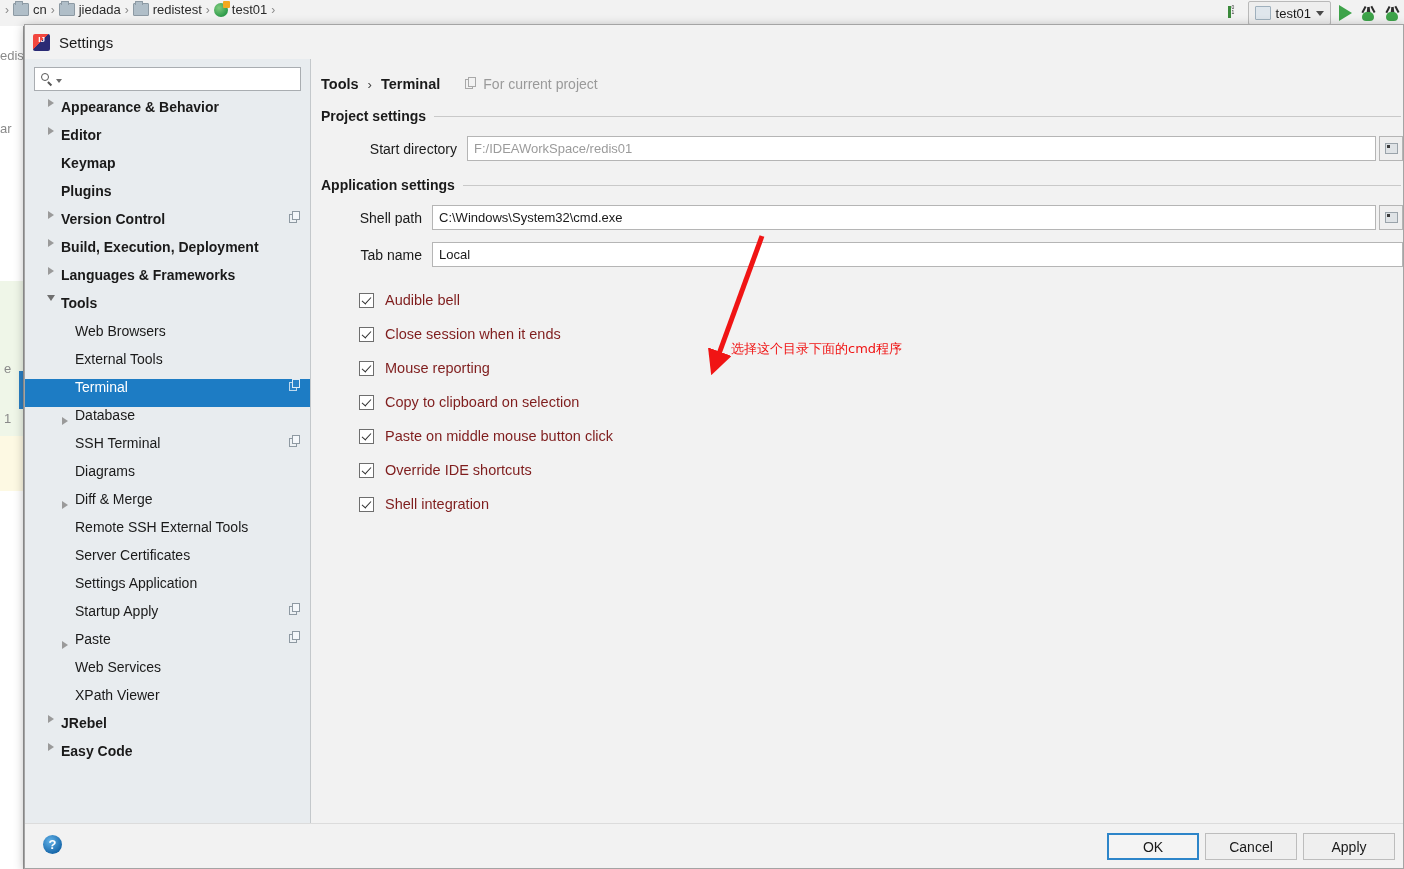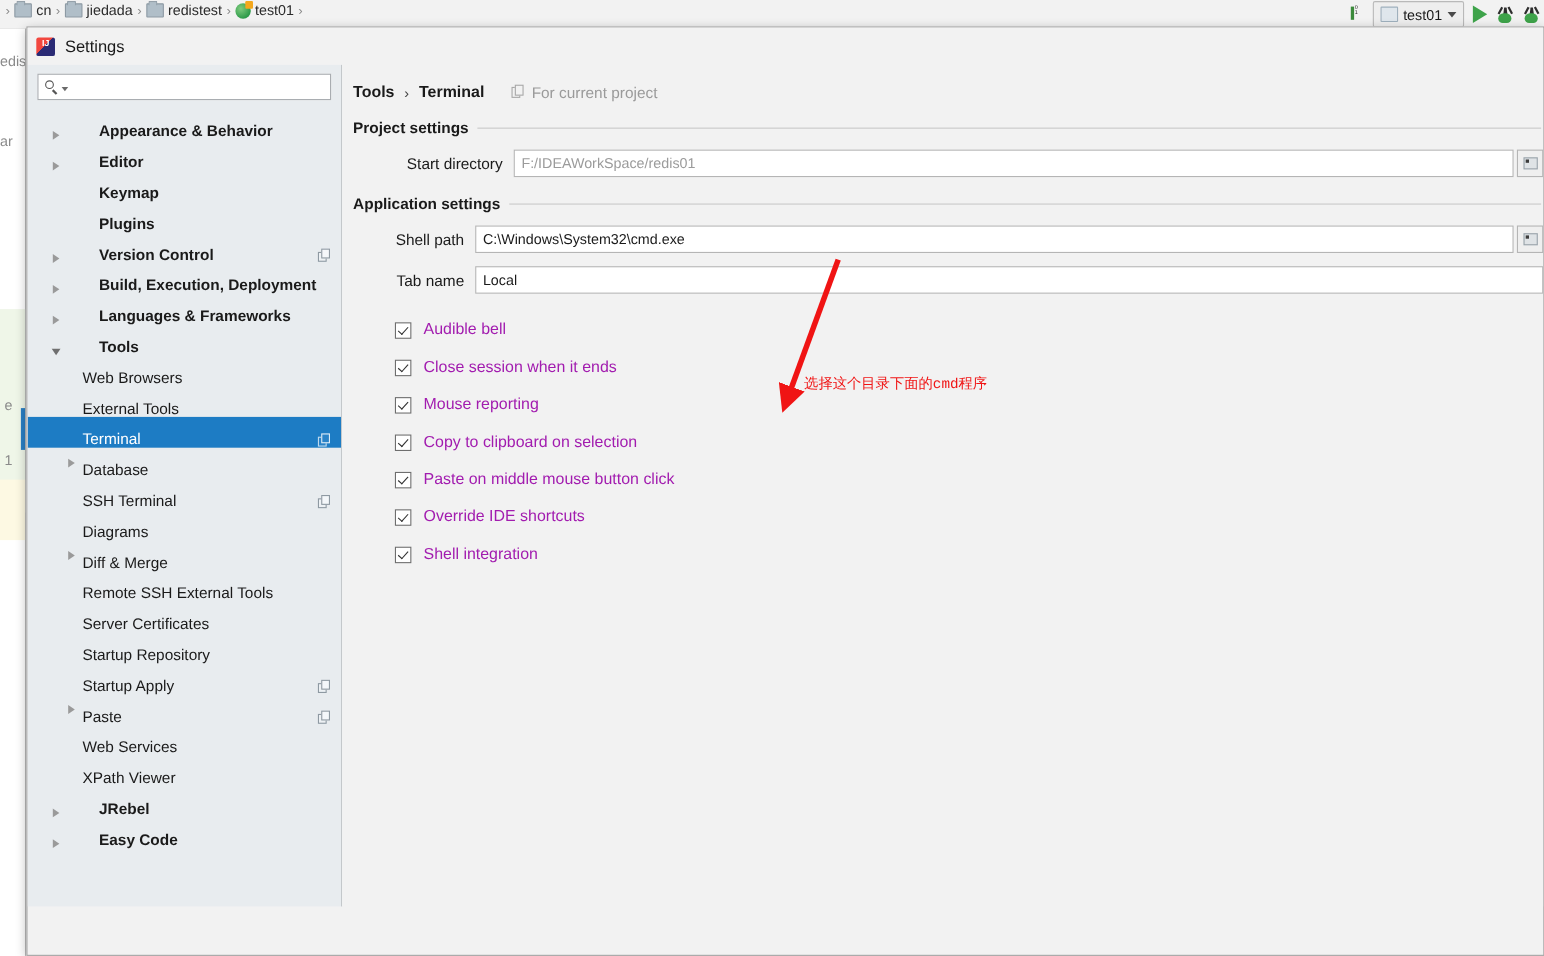--- a/index.html
+++ b/index.html
@@ -308,26 +308,25 @@
   }
 
   .tree {
     flex: 1;
     overflow: hidden;
     padding-top: 2px;
   }
   .tree-row {
     height: 28px;
     display: flex;
-    align-items: flex-end;
+    align-items: flex-start;
     padding-right: 8px;
     box-sizing: border-box;
     position: relative;
     cursor: default;
-    gap: 29px;
   }
   .tree-row.selected {
     background: #1d7cc4;
     color: #ffffff;
   }
   .tree-arrow {
     width: 20px;
     flex: none;
     display: flex;
     align-items: center;
@@ -526,21 +525,21 @@
     content: "";
     position: absolute;
     left: 4px; top: 1px;
     width: 4px; height: 8px;
     border: solid #303030;
     border-width: 0 1.8px 1.8px 0;
     transform: rotate(42deg);
   }
   .check-label {
     font-size: 14.5px;
-    color: #a21caf;
+    color: #7f1d1d;
     white-space: nowrap;
   }
 
   
   #annotation-layer {
     position: absolute;
     inset: 0;
     pointer-events: none;
   }
   .anno-text {
@@ -761,21 +760,21 @@
           <div class="tree-row lvl1">
             <span class="tree-arrow"></span>
             <span class="tree-label">Remote SSH External Tools</span>
           </div>
           <div class="tree-row lvl1">
             <span class="tree-arrow"></span>
             <span class="tree-label">Server Certificates</span>
           </div>
           <div class="tree-row lvl1">
             <span class="tree-arrow"></span>
-            <span class="tree-label">Startup Repository</span>
+            <span class="tree-label">Settings Application</span>
           </div>
           <div class="tree-row lvl1">
             <span class="tree-arrow"></span>
             <span class="tree-label">Startup Apply</span>
             <span class="scope-ico"></span>
           </div>
           <div class="tree-row lvl1">
             <span class="tree-arrow">
               <span class="arrow-right"></span>
             </span>
@@ -878,25 +877,33 @@
             <div class="check-row">
               <span class="checkbox checked"></span>
               <span class="check-label">Shell integration</span>
             </div>
           </div>
       </div>
 
     </div>
   </div>
 
+  <div class="dlg-footer">
+    <span class="help-ico"></span>
+    <div class="footer-btns" id="footer-buttons">
+        <div class="btn primary">OK</div>
+        <div class="btn">Cancel</div>
+        <div class="btn">Apply</div>
+      </div>
+  </div>
 </div>
 
 <div id="annotation-layer">
   <svg width="1404" height="869" style="position:absolute;inset:0;">
     <defs>
       <marker id="arrowhead" markerWidth="5" markerHeight="5" refX="2.2" refY="2.5" orient="auto">
         <polygon points="0 0, 5 2.5, 0 5" fill="#f01414"></polygon>
       </marker>
     </defs>
     <line id="anno-line" stroke="#f01414" stroke-width="5" marker-end="url(#arrowhead)" x1="762" y1="236" x2="716" y2="362"></line>
   </svg>
-  <span class="anno-text" style="left:731px; top:340px;font-family:Liberation Mono, monospace;">选择这个目录下面的cmd程序</span>
+  <span class="anno-text" style="left:731px; top:340px;">选择这个目录下面的cmd程序</span>
 </div>
 
 </body></html>

